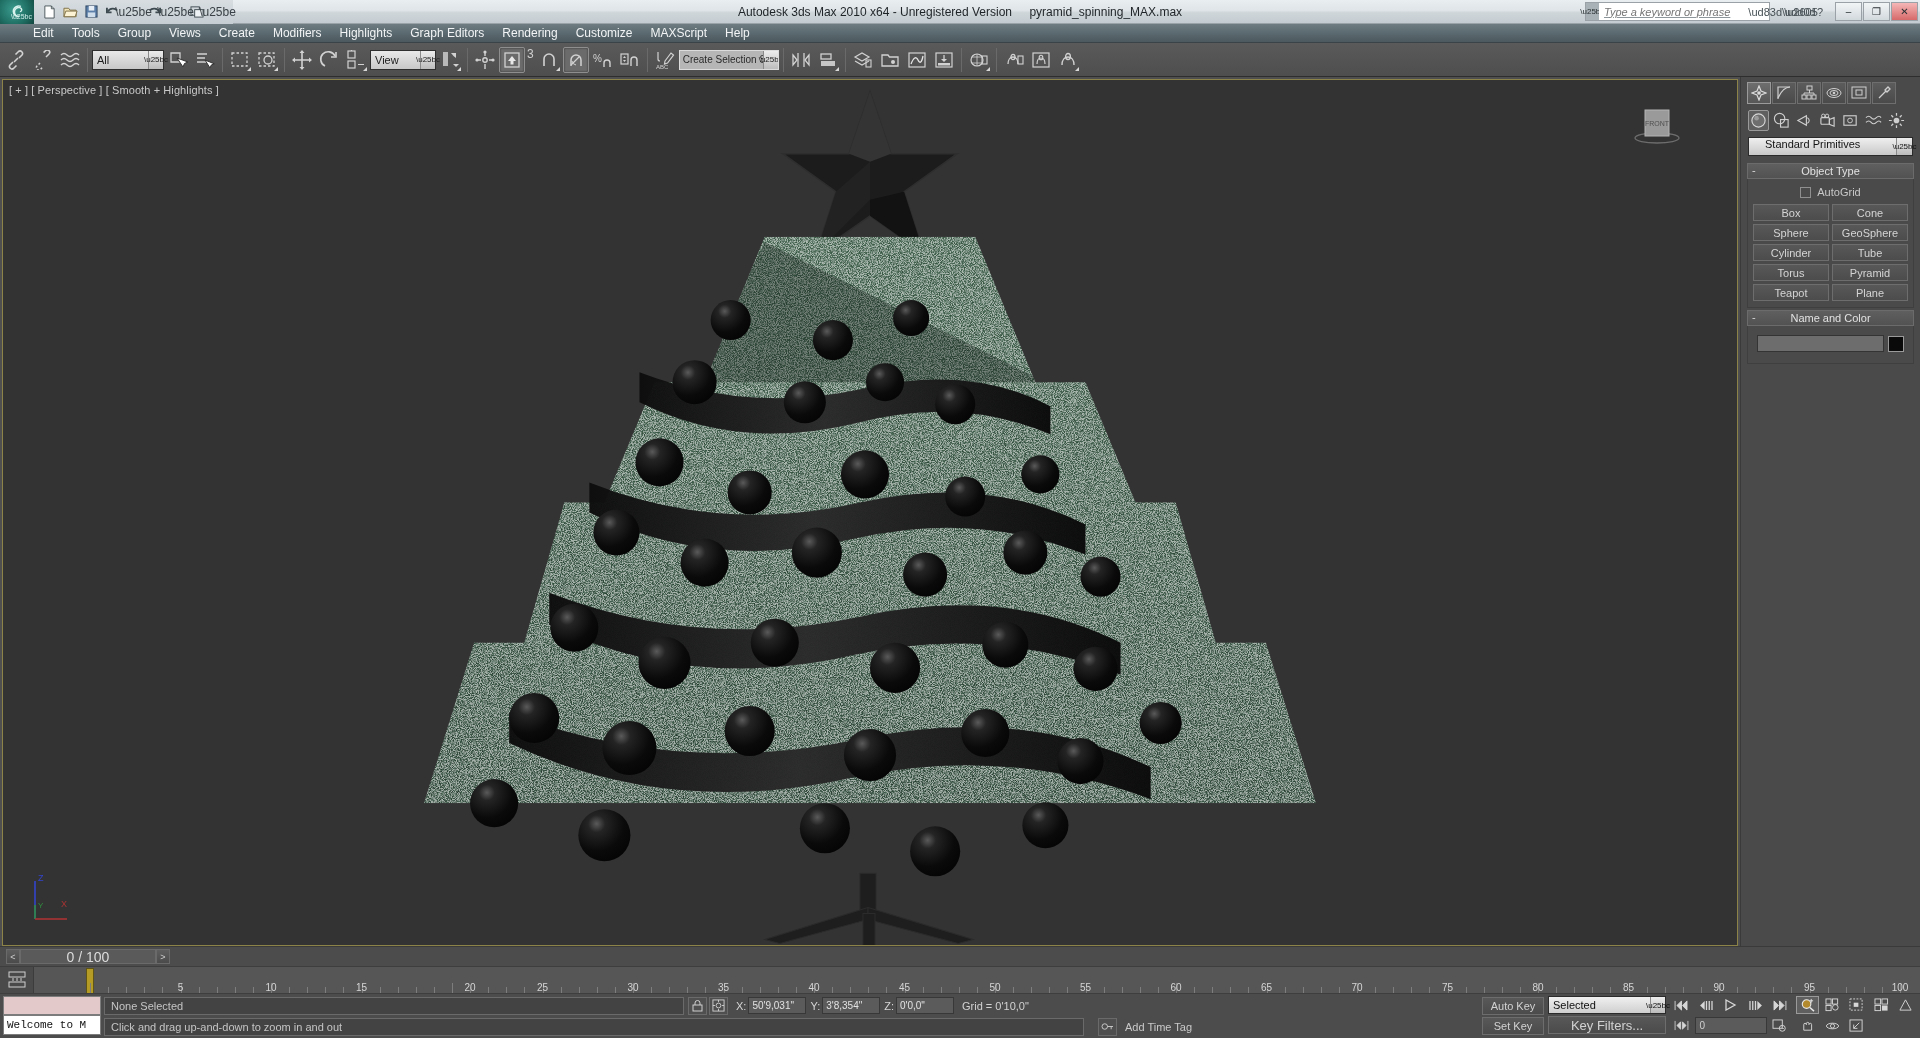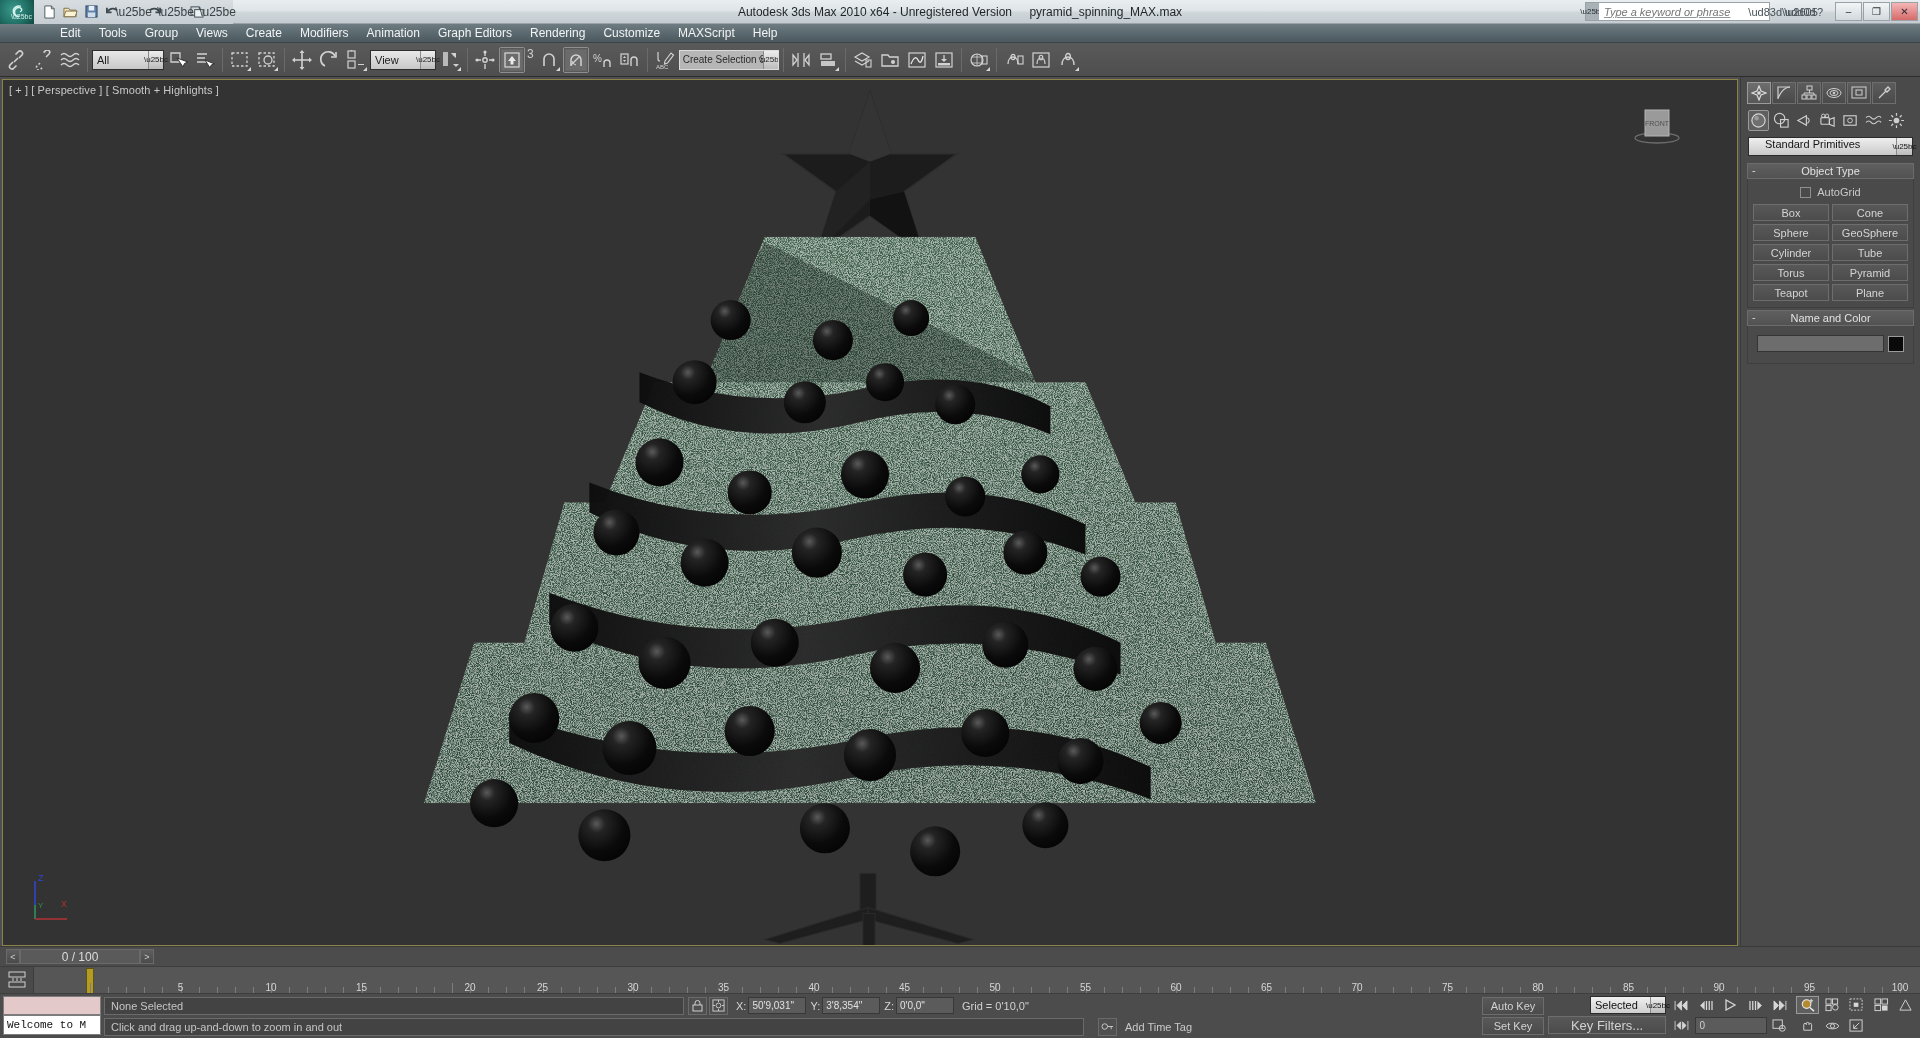--- a/index.html
+++ b/index.html
@@ -52,21 +52,21 @@
   .wbtns { display:flex; }
   .wbtn { width: 27px; height: 19px; margin-left:1px; border:1px solid #9aa2a7;
           background: linear-gradient(180deg,#f2f5f6,#d2d9dd);
           display:flex; align-items:center; justify-content:center; font-size:10px; color:#2a3134; }
   .wbtn.close { background: linear-gradient(180deg,#f5b6b6,#d66a6a); }
 
   
   .menubar {
     height: 19px; flex: 0 0 19px;
     background: linear-gradient(180deg,#6f7d82 0%, #5b6a70 50%, #4c595f 100%);
-    display: flex; align-items: center; padding-left: 51px;
+    display: flex; align-items: center; padding-left: 24px;
     border-bottom: 1px solid #3a4348;
   }
   .menubar .mi {
     font-size: 12px; color: #f2f4f5; padding: 1px 9px; height:17px; line-height:15px;
   }
 
   
   .toolbar {
     height: 34px; flex: 0 0 34px;
     background: linear-gradient(180deg,#5a5a5a 0%, #4e4e4e 100%);
@@ -164,22 +164,22 @@
   .nc-body { display:flex; gap:4px; align-items:center; padding: 5px 4px; }
   .nc-input { flex:1 1 auto; height:17px; background:#6d6d6d; border:1px solid #343434; }
   .nc-swatch { width:16px; height:16px; background:#0a0a0a; border:1px solid #9a9a9a; }
 
   
   .timebar { height: 20px; flex:0 0 20px; background:#4c4c4c; display:flex; align-items:center;
              padding: 0 2px; border-top:1px solid #3a3a3a;}
   .spinbox { display:flex; align-items:center; height:15px; margin-left:4px;}
   .spinbox .sb { width:14px; height:15px; background: linear-gradient(180deg,#5e5e5e,#4b4b4b);
      border:1px solid #6a6a6a; display:flex;align-items:center;justify-content:center;font-size:9px;color:#cfcfcf;}
-  .spinbox .sv { width:120px; height:15px; background:#5a5a5a; border:1px solid #6a6a6a;
-     display:flex;align-items:center;justify-content:center;font-size:12px;color:#dcdcdc;}
+  .spinbox .sv { width:136px; height:15px; background:#5a5a5a; border:1px solid #6a6a6a;
+     display:flex;align-items:center;justify-content:center;font-size:14px;color:#dcdcdc;}
 
   .trackbar { height: 28px; flex:0 0 28px; background:#565656; display:flex; align-items:stretch;
               border-top:1px solid #3e3e3e; border-bottom:1px solid #3e3e3e;}
   .tb-icon { width: 34px; background:#4a4a4a; display:flex; align-items:center; justify-content:center;
              color:#d0d0d0; border-right:1px solid #3c3c3c;}
   .ruler { position:relative; flex:1 1 auto; overflow:hidden; }
   .ruler .tick { position:absolute; bottom:0; width:1px; background:#7d7d7d; }
   .ruler .lbl { position:absolute; bottom:0px; font-size:10px; color:#d5d5d5; transform:translateX(-50%); }
   .slider-key { position:absolute; top:1px; width:8px; height:26px; background:#b39b26;
                 border:1px solid #5e5415; }
@@ -205,21 +205,21 @@
   .lockbtns { display:flex; gap:2px; align-items:center; margin:0 4px; }
   .lockbtns .lb { width:19px;height:18px; background:#4f4f4f; border:1px solid #6a6a6a;
                   display:flex;align-items:center;justify-content:center;color:#cfcfcf;}
   .animblock { flex:0 0 auto; display:flex; align-items:stretch; }
   .keycol { width: 66px; display:flex; flex-direction:column; justify-content:center; gap:2px; padding:2px 2px;}
   .keybtn { height:18px; background: linear-gradient(180deg,#585858,#4b4b4b); border:1px solid #6d6d6d;
             font-size:11px; color:#d2d2d2; display:flex; align-items:center; justify-content:center;}
   .kf-col { display:flex; flex-direction:column; gap:2px; padding:2px 2px; width:122px;}
   .kf-sel { height:18px; background:linear-gradient(180deg,#f0f0f0,#cfcfcf); border:1px solid #2b2b2b;
             font-size:11px; color:#101010; display:flex; align-items:center; justify-content:space-between;
-            padding-left:4px;margin-left:42px;}
+            padding-left:4px;}
   .kf-sel .cbtn { width:15px;height:16px;background:linear-gradient(180deg,#ededed,#bcbcbc);
                   border-left:1px solid #8a8a8a; display:flex;align-items:center;justify-content:center;font-size:8px;}
   .kf-btn { height:18px; background:linear-gradient(180deg,#585858,#4b4b4b); border:1px solid #6d6d6d;
             font-size:13px; color:#d2d2d2; display:flex; align-items:center; justify-content:center;}
   .navgrid { display:grid; grid-template-columns:repeat(5,1fr); grid-template-rows:1fr 1fr; gap:1px;
              padding:2px; width:126px;}
   .nbtn { width:23px; height:18px; display:flex;align-items:center;justify-content:center;
           color:#d6d6d6; border:1px solid transparent;}
   .nbtn.sel { background:#5f5f5f; border:1px solid #9a9a9a;}
   .playgrid { display:grid; grid-template-columns:repeat(5,1fr); grid-template-rows:1fr 1fr; gap:1px;
@@ -304,21 +304,21 @@
     </div>
   </div>
 
   <div class="menubar">
     <div class="mi">Edit</div>
     <div class="mi">Tools</div>
     <div class="mi">Group</div>
     <div class="mi">Views</div>
     <div class="mi">Create</div>
     <div class="mi">Modifiers</div>
-    <div class="mi">Animation</div>
+    <div class="mi">Highlights</div>
     <div class="mi">Graph Editors</div>
     <div class="mi">Rendering</div>
     <div class="mi">Customize</div>
     <div class="mi">MAXScript</div>
     <div class="mi">Help</div>
   </div>
 
   <div class="toolbar">
     <div class="tb">
       <svg width="20" height="20" viewBox="0 0 20 20">

